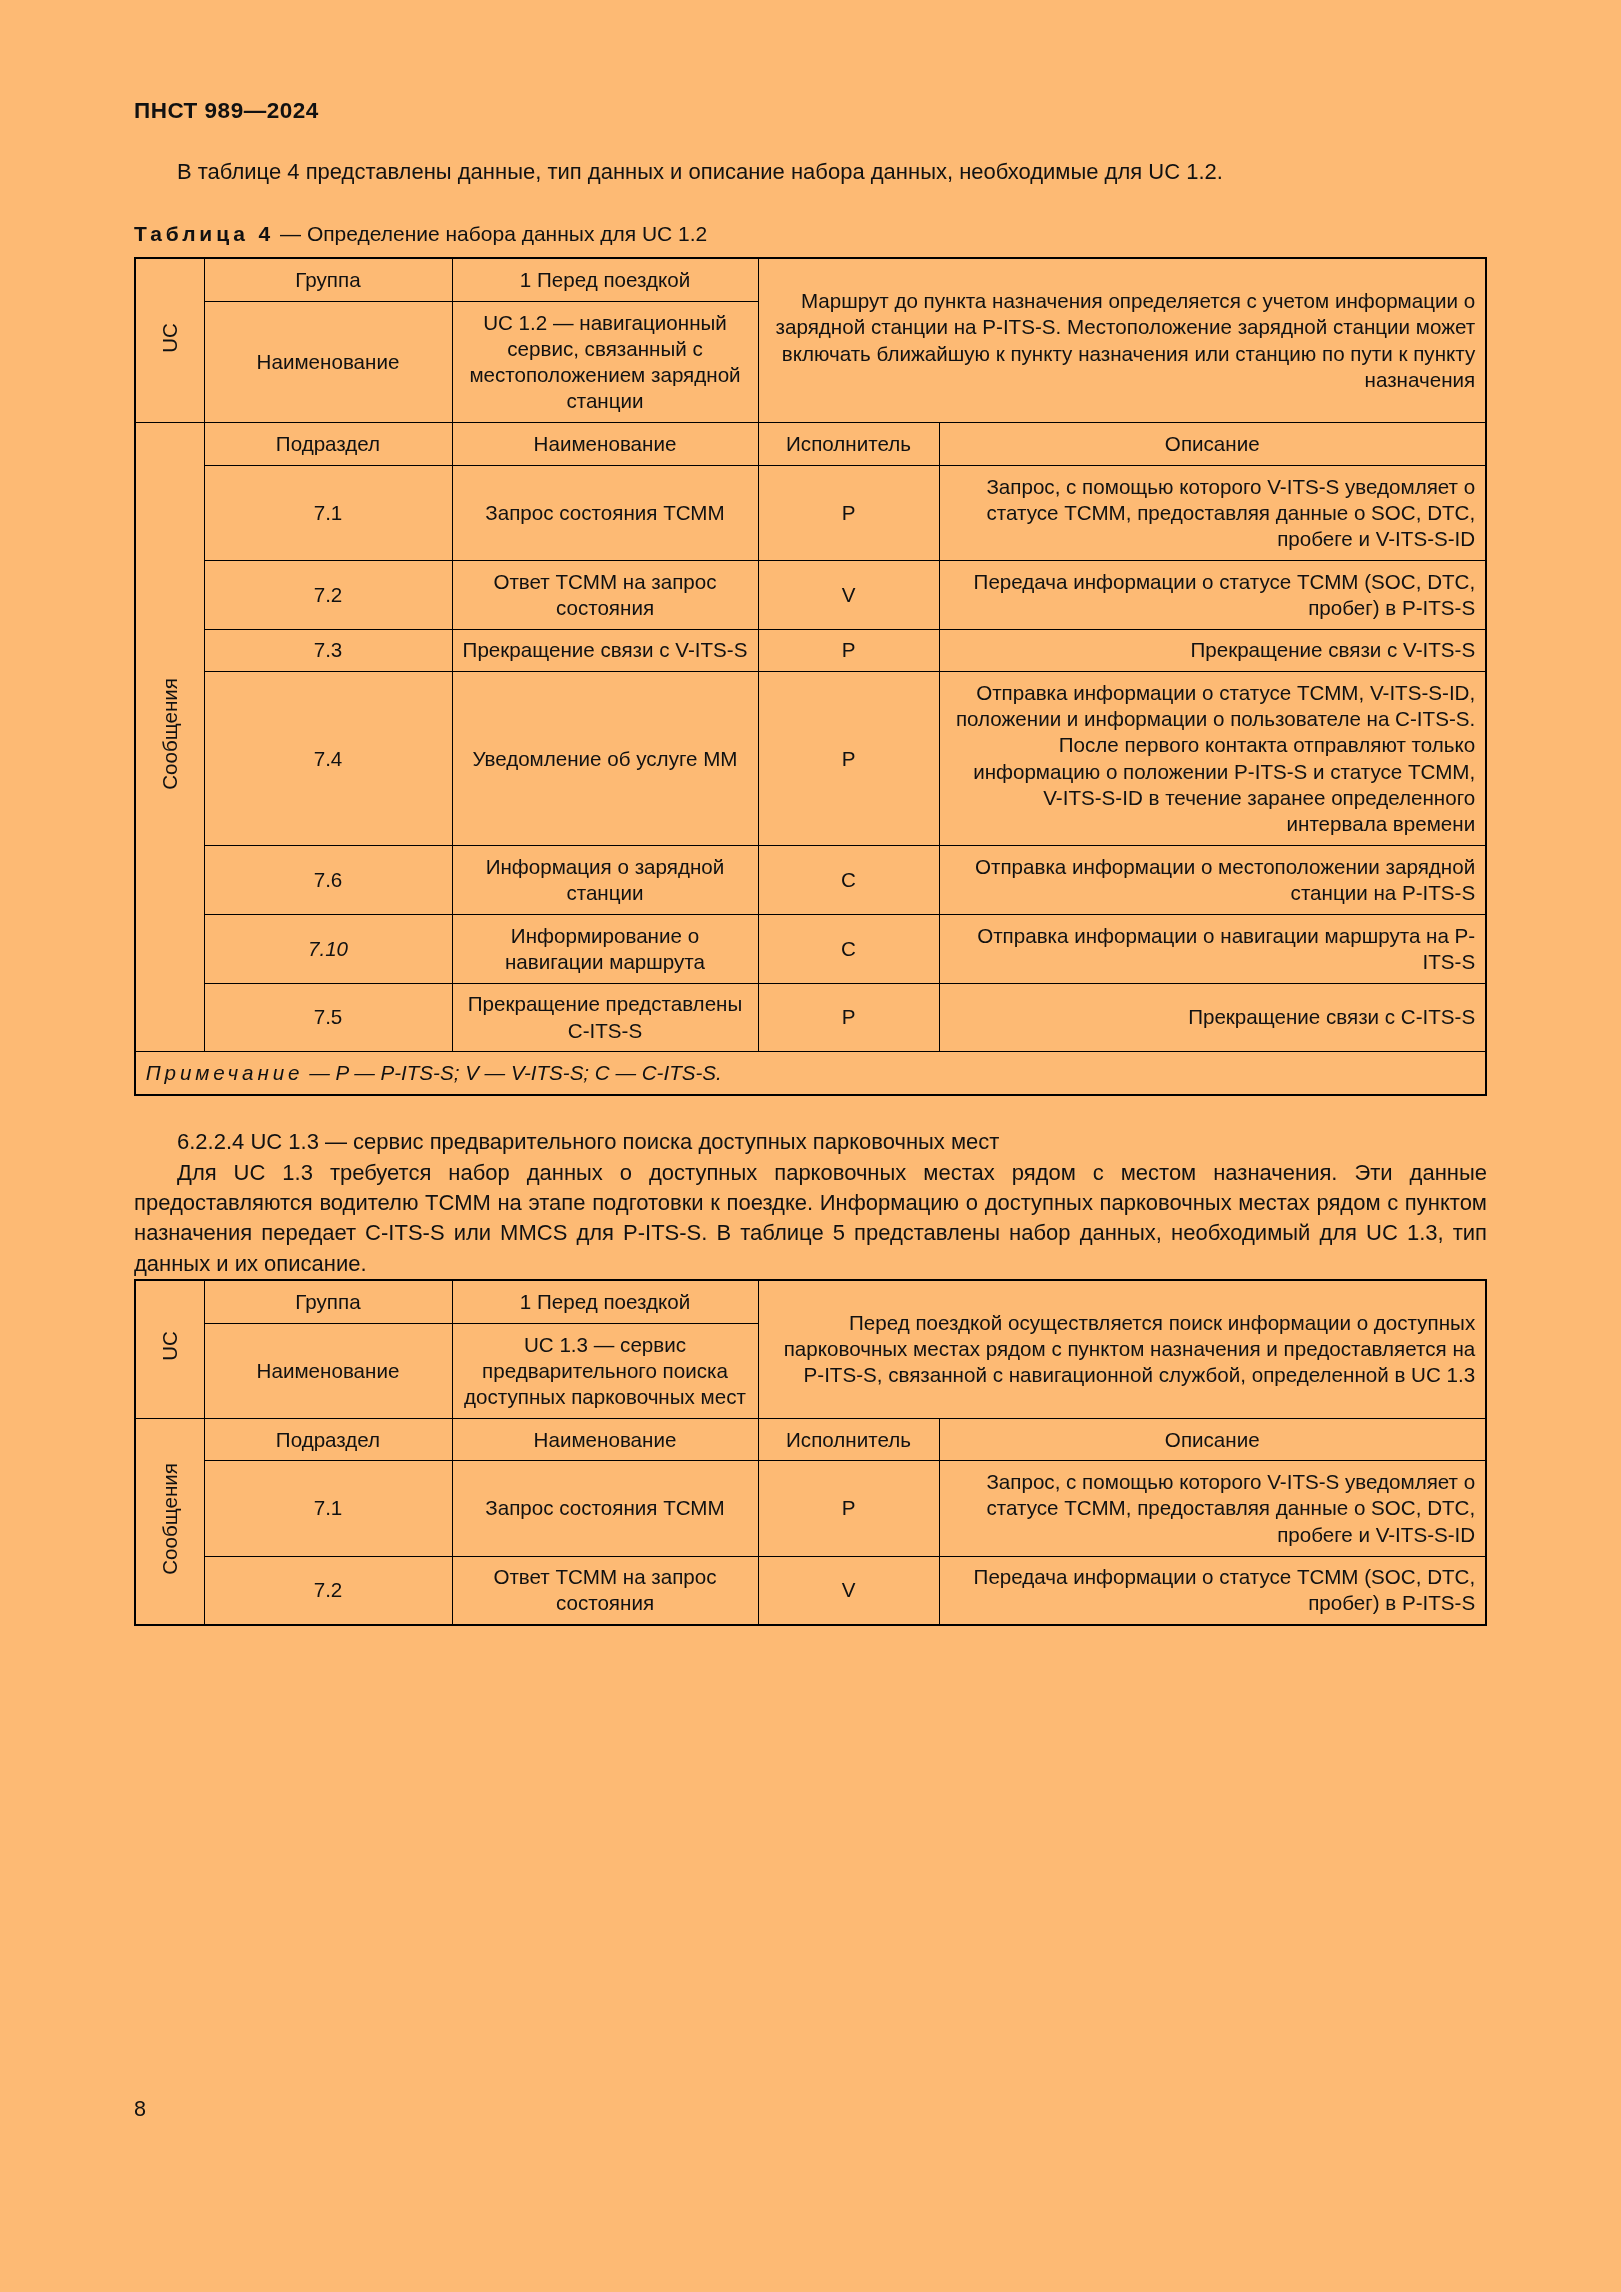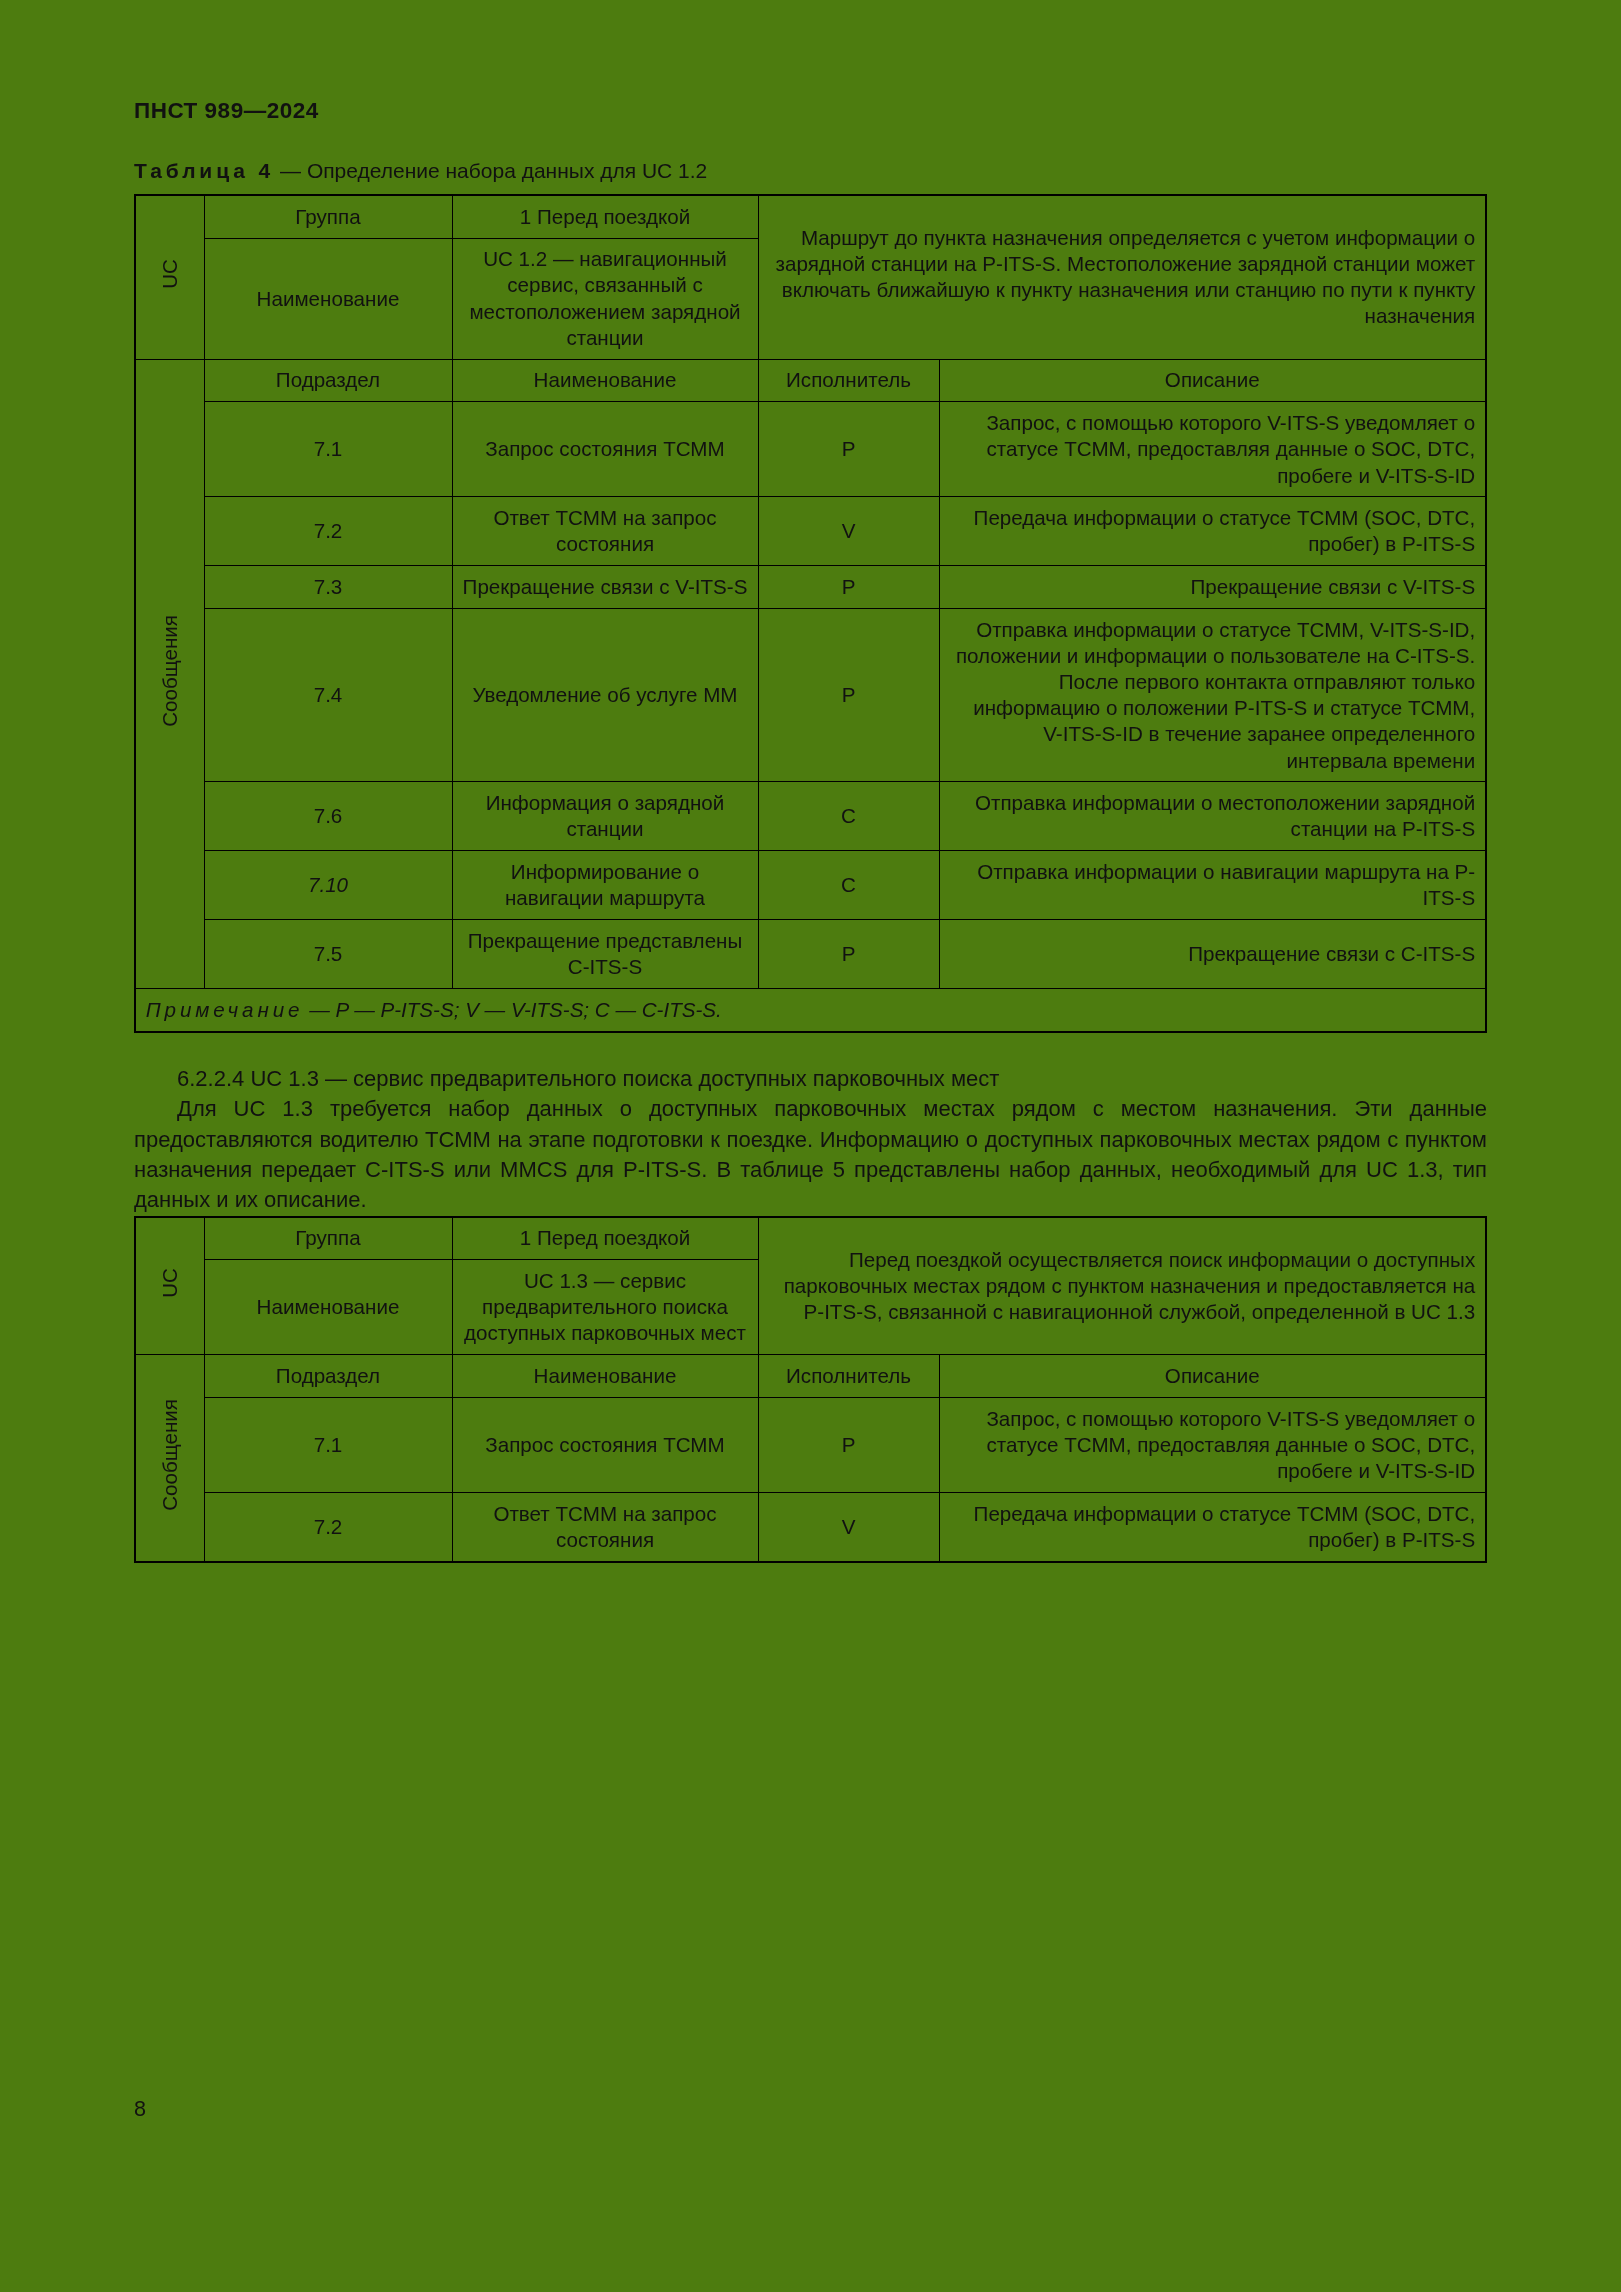--- a/index.html
+++ b/index.html
@@ -2,21 +2,21 @@
 <html lang="ru"><head>
 <meta charset="utf-8">
 <style>
   * { margin: 0; padding: 0; box-sizing: border-box; }
   html, body { background: #ffffff; }
   .page {
     position: relative;
     width: 1621px;
     height: 2293px;
     margin: 0 auto;
-    background: #4d7c0f;
+    background: #fdba74;
     color: #111111;
     font-family: "Liberation Sans", sans-serif;
     padding: 98px 134px 0 134px;
   }
   .doc-header {
     font-weight: bold;
     font-size: 22.5px;
     letter-spacing: 0.5px;
     margin-bottom: 33px;
   }
@@ -79,20 +79,21 @@
     font-size: 21.6px;
   }
 </style>
 </head>
 <body>
 
 <div class="page">
 
   <div class="doc-header">ПНСТ 989—2024</div>
 
+  <p class="para">В таблице 4 представлены данные, тип данных и описание набора данных, необходимые для UC 1.2.</p>
 
   <div class="table-caption">
     <span class="cap-label">Таблица 4</span><span class="cap-rest">— Определение набора данных для UC 1.2</span>
   </div>
 
   <table class="gost">
     <colgroup>
       <col style="width:69px">
       <col style="width:248px">
       <col style="width:306px">

